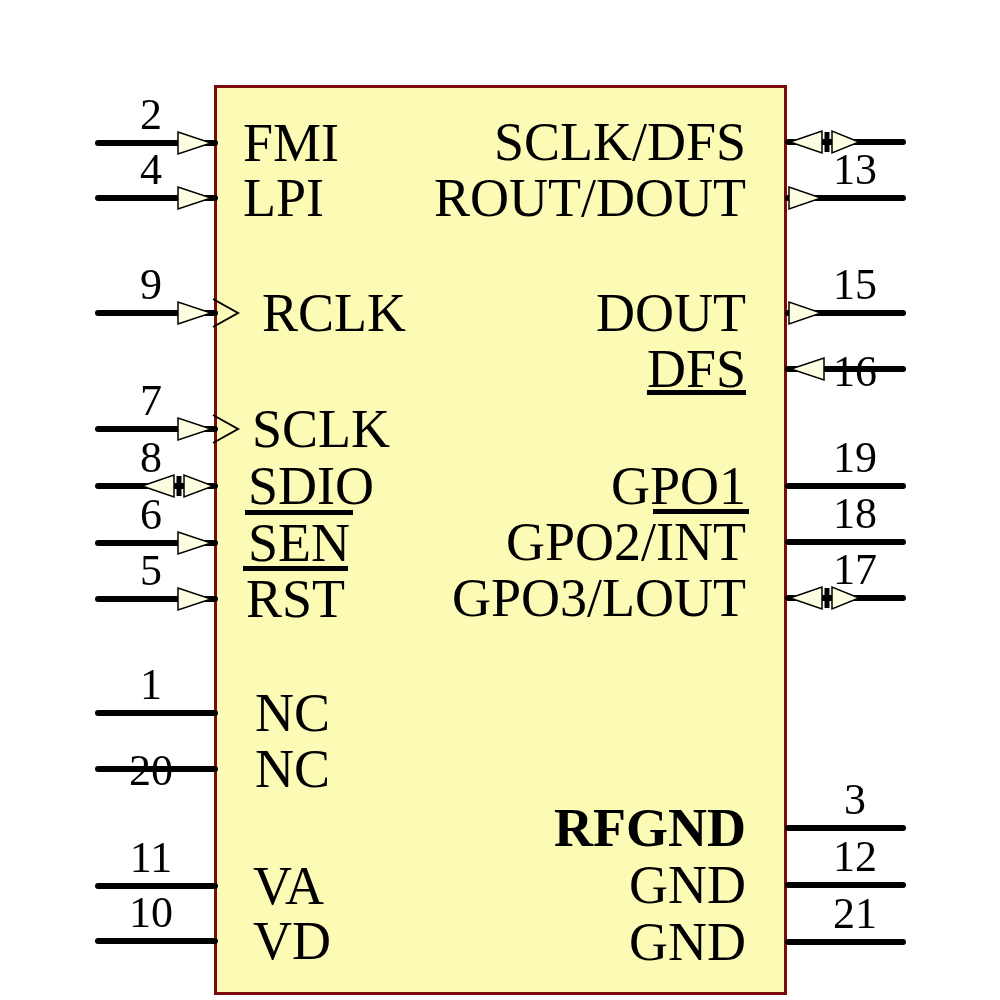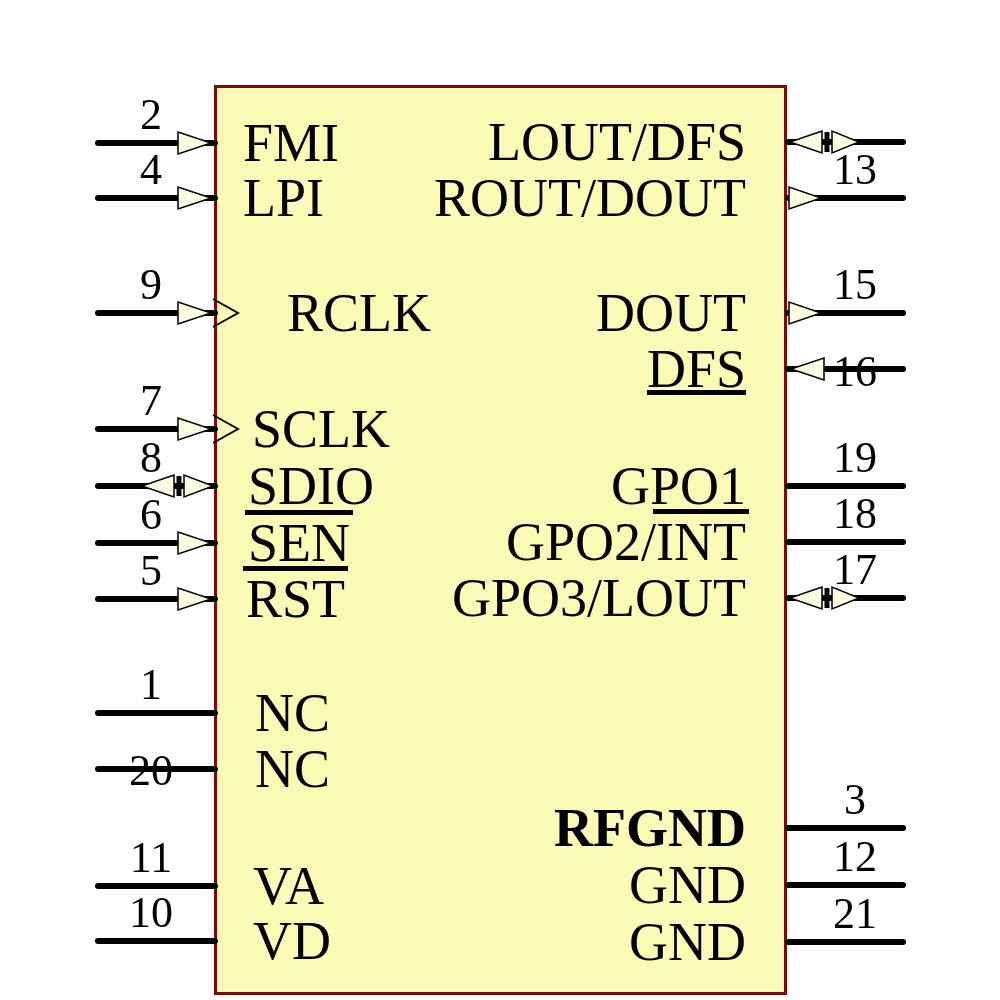--- a/index.html
+++ b/index.html
@@ -85,38 +85,38 @@
       <line x1="788" y1="828" x2="903" y2="828" stroke="var(--wire)" stroke-width="6" stroke-linecap="round"></line>
       <line x1="788" y1="885" x2="903" y2="885" stroke="var(--wire)" stroke-width="6" stroke-linecap="round"></line>
       <line x1="788" y1="942" x2="903" y2="942" stroke="var(--wire)" stroke-width="6" stroke-linecap="round"></line>
     </svg>
   <div id="annot">
       <div class="num" style="left: 71px; top: 93px;">2</div>
       <div class="lbl" style="top: 143px; left: 243px;">FMI</div>
       <div class="num" style="left: 71px; top: 148px;">4</div>
       <div class="lbl" style="top: 198px; left: 243px;">LPI</div>
       <div class="num" style="left: 71px; top: 263px;">9</div>
-      <div class="lbl" style="top: 313px; left: 262px; margin-left: 25px;">RCLK</div>
+      <div class="lbl" style="top: 313px; left: 262px;">RCLK</div>
       <div class="num" style="left: 71px; top: 379px;">7</div>
       <div class="lbl" style="top: 429px; left: 252px;">SCLK</div>
       <div class="num" style="left: 71px; top: 436px;">8</div>
       <div class="lbl" style="top: 486px; left: 248px;">SDIO</div>
       <div class="num" style="left: 71px; top: 493px;">6</div>
       <div class="lbl" style="top: 543px; left: 248px;"><span></span><span class="ol">SEN</span></div>
       <div class="num" style="left: 71px; top: 549px;">5</div>
       <div class="lbl" style="top: 599px; left: 246px;"><span></span><span class="ol">RST</span></div>
       <div class="num" style="left: 71px; top: 663px;">1</div>
       <div class="lbl" style="top: 713px; left: 255px;">NC</div>
       <div class="num" style="left: 71px; top: 749px;">20</div>
       <div class="lbl" style="top: 769px; left: 255px;">NC</div>
       <div class="num" style="left: 71px; top: 836px;">11</div>
       <div class="lbl" style="top: 886px; left: 253px;">VA</div>
       <div class="num" style="left: 71px; top: 891px;">10</div>
       <div class="lbl" style="top: 941px; left: 253px;">VD</div>
-      <div class="lbl" style="top: 142px; right: 254px;">LOUT/DFS</div>
+      <div class="lbl" style="top: 142px; right: 254px;">SCLK/DFS</div>
       <div class="num" style="left: 775px; top: 148px;">13</div>
       <div class="lbl" style="top: 198px; right: 254px;">ROUT/DOUT</div>
       <div class="num" style="left: 775px; top: 263px;">15</div>
       <div class="lbl" style="top: 313px; right: 254px;">DOUT</div>
       <div class="num" style="left: 775px; top: 319px; margin-top: 31px;">16</div>
       <div class="lbl" style="top: 369px; right: 254px; text-decoration: underline;">DFS</div>
       <div class="num" style="left: 775px; top: 436px;">19</div>
       <div class="lbl" style="top: 486px; right: 254px;">GPO1</div>
       <div class="num" style="left: 775px; top: 492px;">18</div>
       <div class="lbl" style="top: 542px; right: 254px;"><span>GPO2/</span><span class="ol">INT</span></div>

